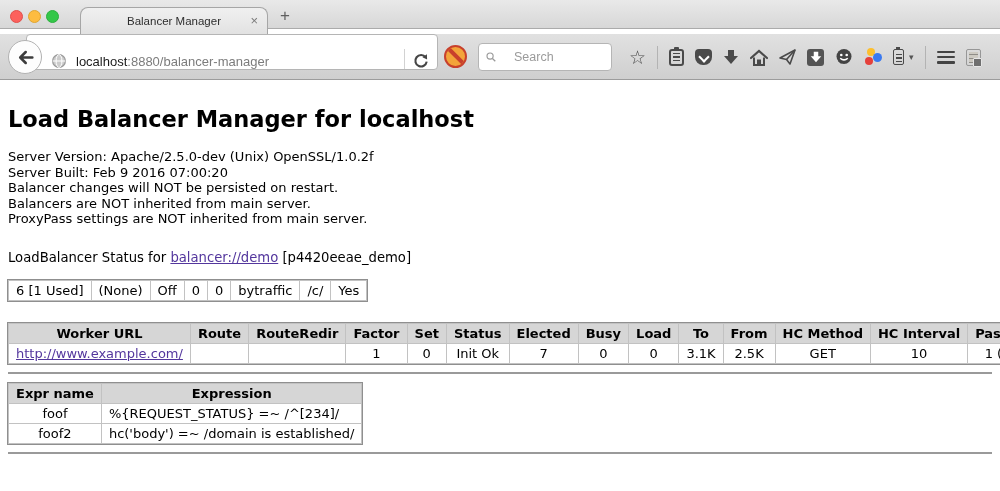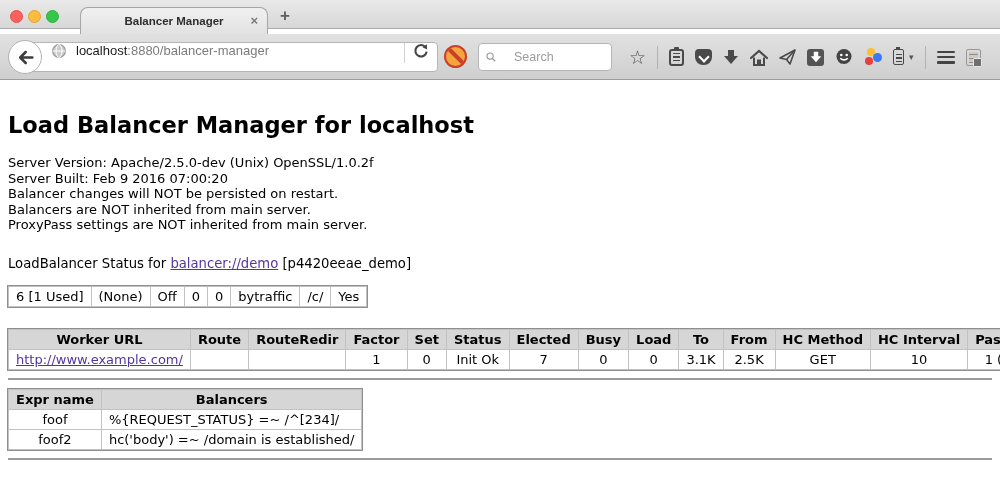--- a/index.html
+++ b/index.html
@@ -1,39 +1,39 @@
 <!DOCTYPE html>
 <html><head>
 <meta charset="utf-8">
 <style>
   * { margin:0; padding:0; box-sizing:border-box; }
   body { font-family:"Liberation Sans", sans-serif; background:#fff; }
   .screen { position:relative; width:1000px; height:491px; overflow:hidden; background:#fff; }
 
   
   .titlebar { position:absolute; top:0; left:0; width:1000px; height:29px;
-    background:linear-gradient(#e9e9e9,#d7d7d7); border-bottom:1px solid #ababab;font-weight:bold; }
+    background:linear-gradient(#e9e9e9,#d7d7d7); border-bottom:1px solid #ababab; }
   .traffic { position:absolute; top:10px; width:13px; height:13px; border-radius:50%; }
   .t-red    { left:10px; background:#fc615d; border:1px solid #e1504b; }
   .t-yellow { left:28px; background:#fdbc40; border:1px solid #e0a631; }
   .t-green  { left:46px; background:#34c749; border:1px solid #2cb03e; }
   .tab { position:absolute; left:80px; top:7px; width:188px; height:27px;
     background:linear-gradient(#f0f0f0,#e2e2e2); border:1px solid #a6a6a6; border-bottom:none;
     border-radius:8px 8px 0 0; display:flex; align-items:center; justify-content:center; }
   .tab-title { font-size:11.5px; color:#2e2e2e; }
   .tab-close { position:absolute; right:9px; top:5px; font-size:13px; color:#7a7a7a; line-height:15px; cursor:default; }
   .newtab { position:absolute; left:280px; top:6px; font-size:17px; color:#5f5f5f; }
 
   
   .navbar { position:absolute; top:34px; left:0; width:1000px; height:46px;
     background:linear-gradient(#e1e1e1,#cfcfcf); border-bottom:1px solid #9c9c9c; }
   .backbtn { position:absolute; left:8px; top:6px; width:34px; height:34px; border-radius:50%;
     background:#fdfdfd; border:1px solid #b2b2b2; z-index:3; display:flex; align-items:center; justify-content:center; }
-  .urlbar { position:absolute; left:26px; top:8px; width:412px; height:30px; background:#fff;
-    border:1px solid #b5b5b5; border-radius:4px; display:flex; align-items:flex-start; z-index:1; }
+  .urlbar { position:absolute; left:26px; top:0; width:412px; height:36px; background:#fff;
+    border:1px solid #b5b5b5; border-radius:4px; display:flex; align-items:flex-end; z-index:1; }
   .urlbar .globe { margin-left:24px; display:flex; }
   .url-text { margin-left:9px; font-size:13px; flex:1; white-space:nowrap; overflow:hidden; }
   .url-host { color:#1a1a1a; }
   .url-rest { color:#7c7c7c; }
   .vdiv { width:1px; height:20px; background:#d2d2d2; }
   .reload { width:32px; display:flex; align-items:center; justify-content:center; }
   .blockbtn { position:absolute; left:444px; top:11px; width:23px; height:23px; border-radius:50%;
     background:#f3a43a; border:2px solid #c8402c; overflow:hidden; z-index:2; }
   .blockbtn::after { content:""; position:absolute; left:-3px; top:8px; width:28px; height:3.5px;
     background:#c8402c; transform:rotate(45deg); }
@@ -63,21 +63,21 @@
   .i-bat::before { content:""; position:absolute; top:-3.5px; left:2px; width:4px; height:2.5px; background:#4a4a4a; }
   .caret { font-size:9px; color:#555; margin-left:-6px; }
   .i-menu { display:flex; flex-direction:column; justify-content:space-between; width:18px; height:13px; }
   .i-menu i { display:block; height:2.5px; background:#444; border-radius:1px; }
   .i-page { width:15px; height:17px; background:#cdcac2; border:1px solid #979797; border-radius:2px; position:relative;
     background-image:repeating-linear-gradient(to bottom, #8f8d88 0 1.5px, transparent 1.5px 4px); background-clip:content-box; padding:2px; }
   .i-page::after { content:""; position:absolute; right:-2px; bottom:-2px; width:7px; height:7px; background:#6f6f6f; border:1px solid #e6e6e6; border-radius:1px; }
 
   
   .content { position:absolute; top:80px; left:0; width:1000px; height:411px; background:#fff;
-    padding:11px 8px; font-family:"DejaVu Sans", sans-serif; color:#000; }
+    padding:5px 8px; font-family:"DejaVu Sans", sans-serif; color:#000; }
   h1.pagetitle { font-size:22.5px; font-weight:bold; margin-top:21px; letter-spacing:0; }
   .info { margin-top:17px; font-size:13px; line-height:15.6px; }
   .status-h { margin-top:23px; font-size:13.2px; font-weight:normal; }
   a.lnk { color:#53369d; text-decoration:underline; }
   table.t { border-collapse:collapse; box-shadow:0 0 0 1px #8f8f8f; font-size:13px; background:#fff; }
   table.t th, table.t td { border:1px solid #c2c2c2; padding:2px 7px; text-align:center; white-space:nowrap; }
   table.t th { background:#d6d6d6; font-weight:bold; }
   .balancer-table { margin-top:15px; }
   .worker-table { margin-top:22px; }
   .worker-table th.col-url { width:205px; }
@@ -270,21 +270,21 @@
       </tr>
     </tbody>
       </table>
 
     <hr class="rule">
 
     <table class="t health-table">
       <tbody>
       <tr>
         <th>Expr name</th>
-        <th>Balancers</th>
+        <th>Expression</th>
       </tr>
       <tr>
         <td>foof</td>
         <td class="expr">%{REQUEST_STATUS} =~ /^[234]/</td>
       </tr>
       <tr>
         <td>foof2</td>
         <td class="expr">hc('body') =~ /domain is established/</td>
       </tr>
     </tbody>

